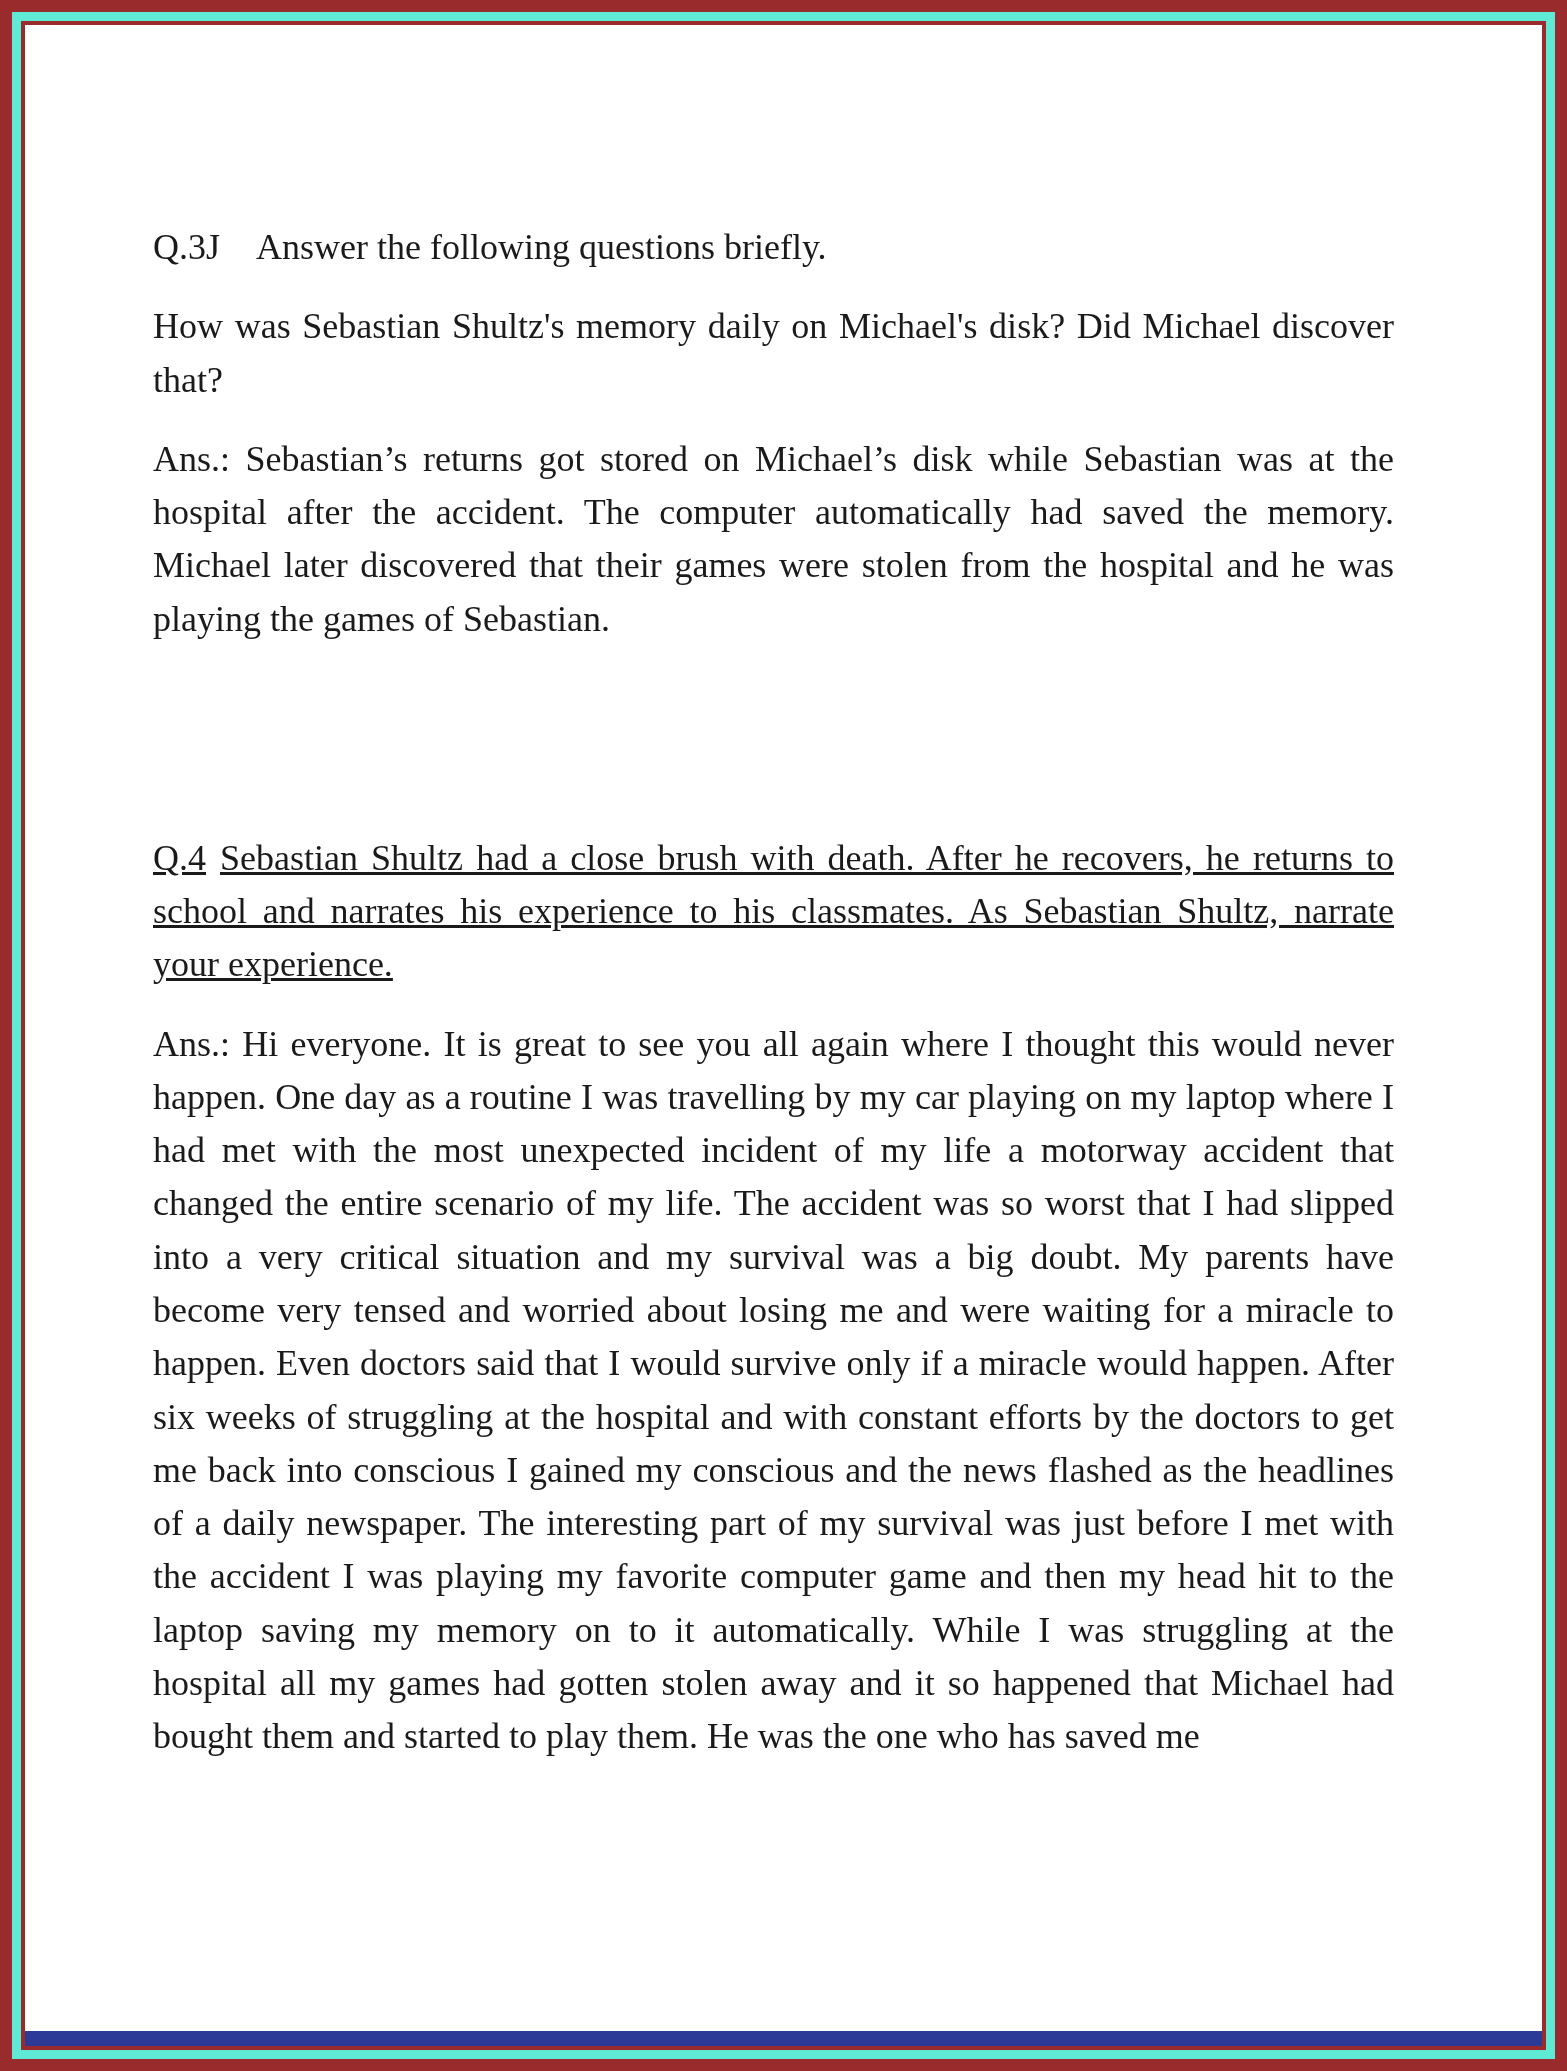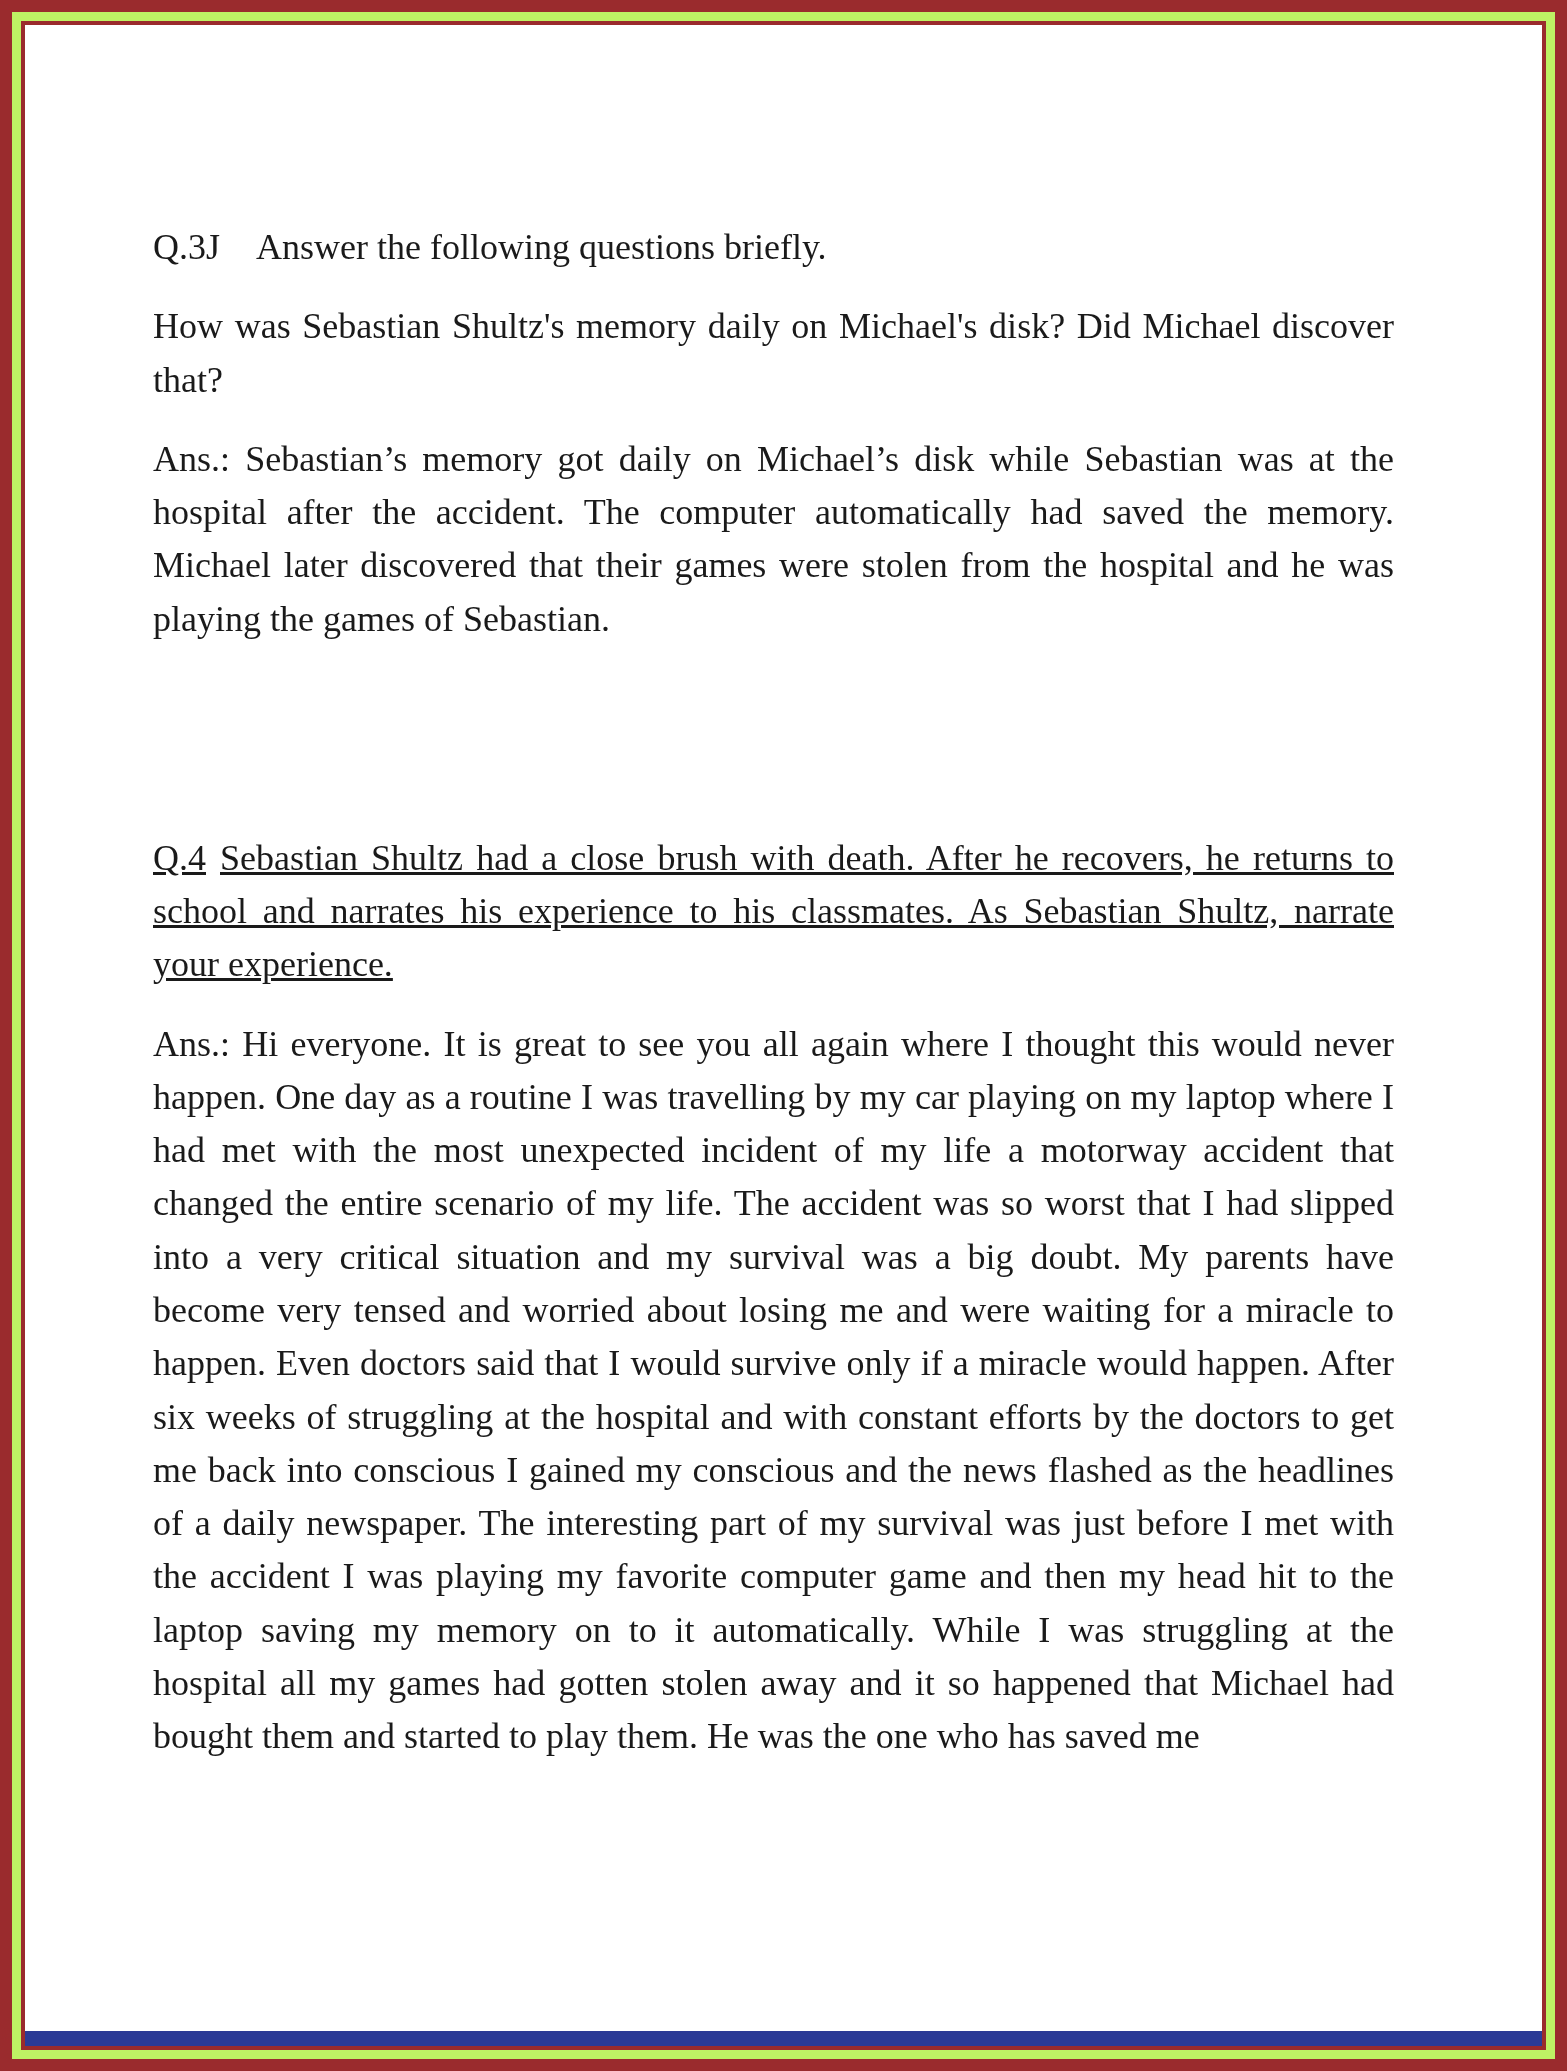--- a/index.html
+++ b/index.html
@@ -14,21 +14,21 @@
     height: 2071px;
     font-family: "Liberation Serif", "DejaVu Serif", serif;
     color: var(--text-color);
     overflow: hidden;
   }
   .page-outer {
     position: relative;
     width: 1567px;
     height: 2071px;
     border: 12px solid var(--border-color);
-    background: #bef264;
+    background: #5eead4;
   }
   .page-inner {
     position: absolute;
     top: 9px; left: 9px; right: 9px; bottom: 9px;
     border: 4px solid var(--border-color);
     background: #ffffff;
     overflow: hidden;
   }
   .content {
     padding: 196px 148px 0 128px;
@@ -60,21 +60,21 @@
 <div class="page-outer">
   <div class="page-inner">
     <div class="content">
 
       <p class="para q-heading">
         <span class="q-label-wide">Q.3J</span><span>Answer the following questions briefly.</span>
       </p>
 
       <p class="para">How was Sebastian Shultz's memory daily on Michael's disk? Did Michael discover that?</p>
 
-      <p class="para mid-gap">Ans.:  Sebastian’s memory got daily on Michael’s disk while Sebastian was at the hospital after the accident. The computer automatically had saved the memory. Michael later discovered that their games were stolen from the hospital and he was playing the games of Sebastian.</p>
+      <p class="para mid-gap">Ans.:  Sebastian’s returns got stored on Michael’s disk while Sebastian was at the hospital after the accident. The computer automatically had saved the memory. Michael later discovered that their games were stolen from the hospital and he was playing the games of Sebastian.</p>
 
       <p class="para big-gap">
         <span class="q-label-narrow">Q.4</span><span>Sebastian Shultz had a close brush with death. After he recovers, he returns to school and narrates his experience to his classmates. As Sebastian Shultz, narrate your experience.</span>
       </p>
 
       <p class="para mid-gap">Ans.: Hi everyone. It is great to see you all again where I thought this would never happen. One day as a routine I was travelling by my car playing on my laptop where I had met with the most unexpected incident of my life a motorway accident that changed the entire scenario of my life. The accident was so worst that I had slipped into a very critical situation and my survival was a big doubt. My parents have become very tensed and worried about losing me and were waiting for a miracle to happen. Even doctors said that I would survive only if a miracle would happen. After six weeks of struggling at the hospital and with constant efforts by the doctors to get me back into conscious I gained my conscious and the news flashed as the headlines of a daily newspaper. The interesting part of my survival was just before I met with the accident I was playing my favorite computer game and then my head hit to the laptop saving my memory on to it automatically. While I was struggling at the hospital all my games had gotten stolen away and it so happened that Michael had bought them and started to play them. He was the one who has saved me</p>
 
     </div>
     <div class="bottom-strip"></div>
   </div>

